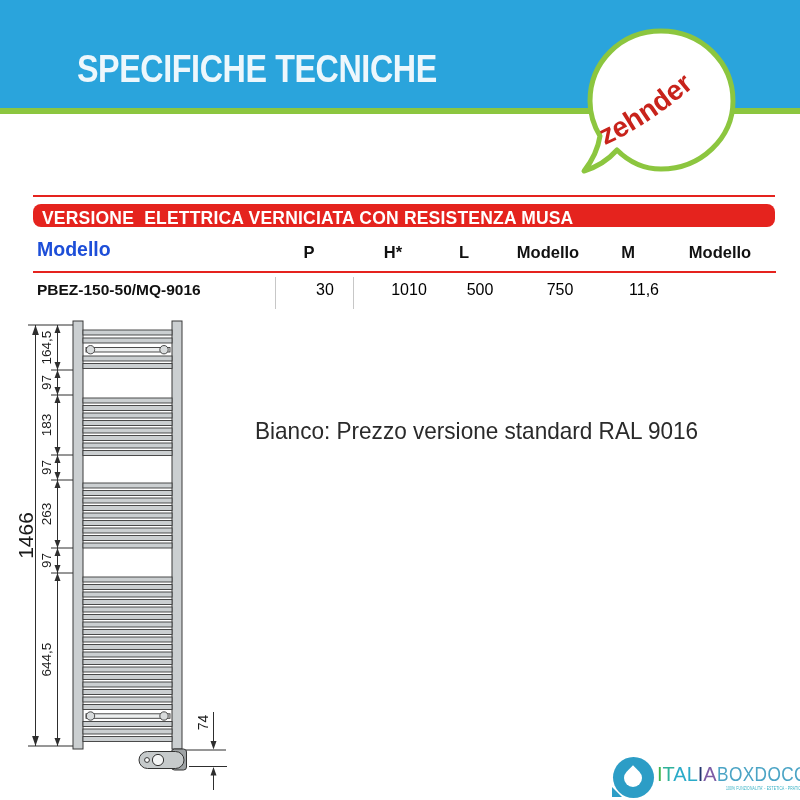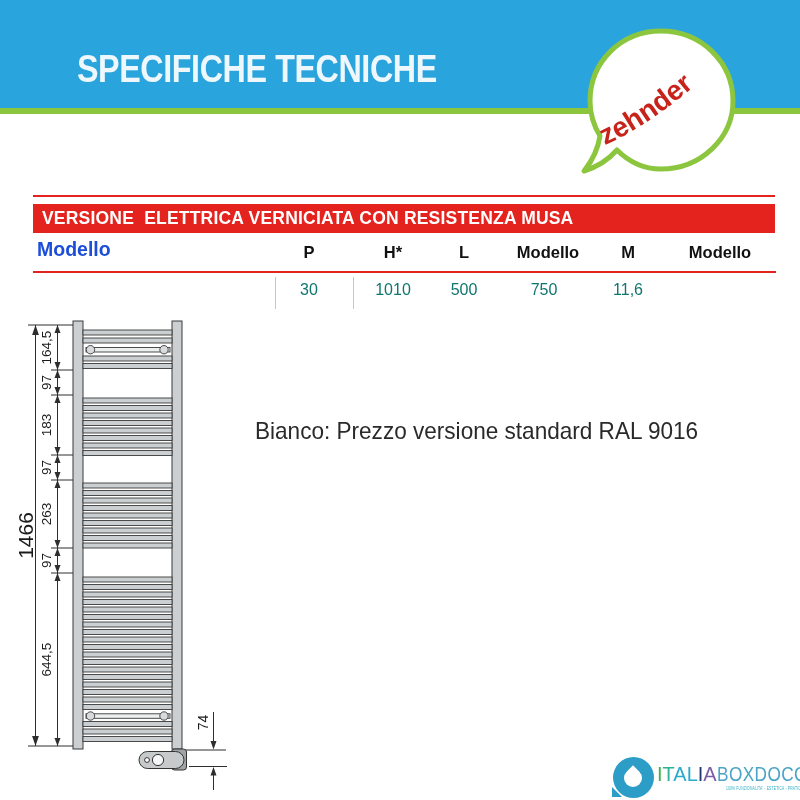--- a/index.html
+++ b/index.html
@@ -9,29 +9,29 @@
   
   .top-banner{position:absolute;left:0;top:0;width:800px;height:108px;background:#2AA4DC;}
   .green-line{position:absolute;left:0;top:108px;width:800px;height:6px;background:#8CC63F;}
   .page-title{position:absolute;left:77px;top:50px;font-size:38px;font-weight:bold;
               color:#EDF7FC;letter-spacing:-0.5px;line-height:1;white-space:nowrap;
               transform:scaleX(0.85);transform-origin:left top;}
   .bubble-svg{position:absolute;left:576px;top:24px;z-index:5;}
 
   
   .thin-red-line{position:absolute;left:33px;top:195px;width:742px;height:2px;background:#E5231E;}
-  .red-banner{position:absolute;left:33px;top:204px;width:742px;height:29px;background:#E5231E;}
+  .red-banner{position:absolute;left:33px;top:204px;width:742px;height:23px;background:#E5231E;border-radius:8px;}
   .red-banner span{display:block;white-space:pre;color:#ffffff;font-weight:bold;
                    font-size:17.5px;line-height:29px;padding-left:9px;letter-spacing:0.2px;}
   .col-modello{position:absolute;left:37px;top:238px;font-size:19.5px;font-weight:bold;color:#1d4ed8;}
   .col-head{position:absolute;top:243px;font-size:16.5px;font-weight:bold;color:#111;
             transform:translateX(-50%);white-space:nowrap;}
   .red-sep{position:absolute;left:33px;top:271px;width:743px;height:2px;background:#E5231E;}
   .row-modello{position:absolute;left:37px;top:281px;font-size:15.5px;font-weight:bold;color:#111;white-space:nowrap;}
-  .row-val{position:absolute;top:281px;font-size:16px;color:#0f766e;transform:translateX(-50%);white-space:nowrap;}
+  .row-val{position:absolute;top:281px;font-size:16px;color:#000000;transform:translateX(-50%);white-space:nowrap;margin-left:16px;}
   .cell-divider{position:absolute;top:277px;width:1px;height:32px;background:#C7C7C7;}
 
   
   .note-text{position:absolute;left:255px;top:417px;font-size:24px;color:#2a2a2a;white-space:nowrap;
              transform:scaleX(0.94);transform-origin:left top;}
 
   
   .diagram-svg{position:absolute;left:18px;top:315px;}
   .diagram-svg text{font-family:"Liberation Sans",sans-serif;}
 
@@ -78,20 +78,21 @@
   <div class="col-modello">Modello</div>
   <div class="col-head" style="left:309px">P</div>
   <div class="col-head" style="left:393px">H*</div>
   <div class="col-head" style="left:464px">L</div>
   <div class="col-head" style="left:548px">Modello</div>
   <div class="col-head" style="left:628px">M</div>
   <div class="col-head" style="left:720px">Modello</div>
 
   <div class="red-sep"></div>
 
+  <div class="row-modello">PBEZ-150-50/MQ-9016</div>
   <div class="row-val" style="left:309px">30</div>
   <div class="row-val" style="left:393px">1010</div>
   <div class="row-val" style="left:464px">500</div>
   <div class="row-val" style="left:544px">750</div>
   <div class="row-val" style="left:628px">11,6</div>
   <div class="row-val" style="left:720px"></div>
   <div class="cell-divider" style="left:275px"></div>
   <div class="cell-divider" style="left:353px"></div>
 
   <div class="note-text">Bianco: Prezzo versione standard RAL 9016</div>

